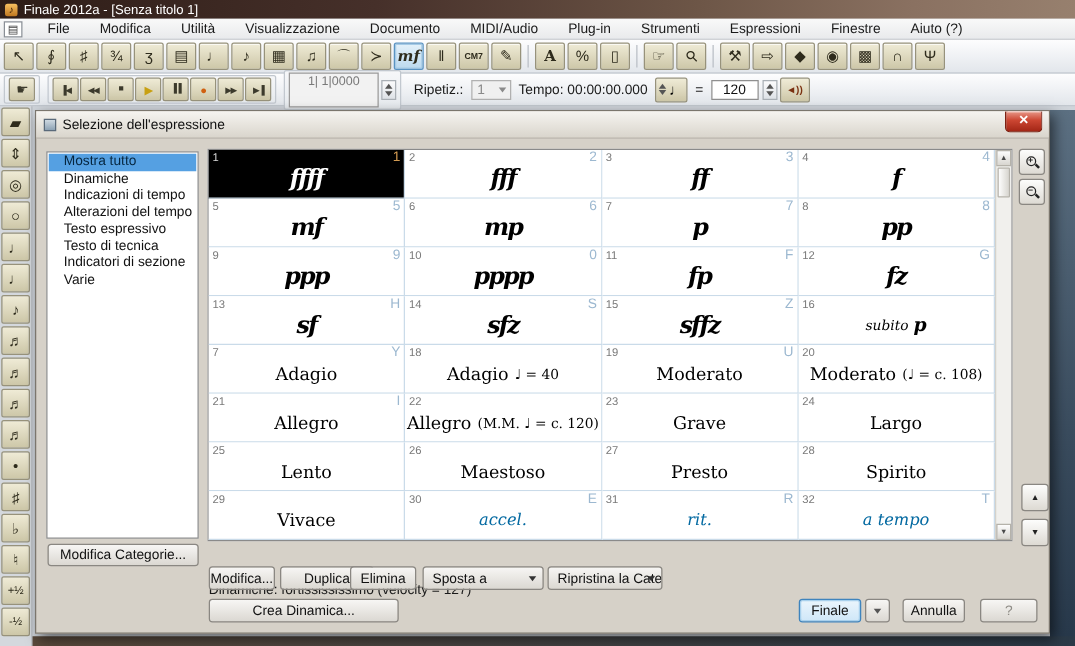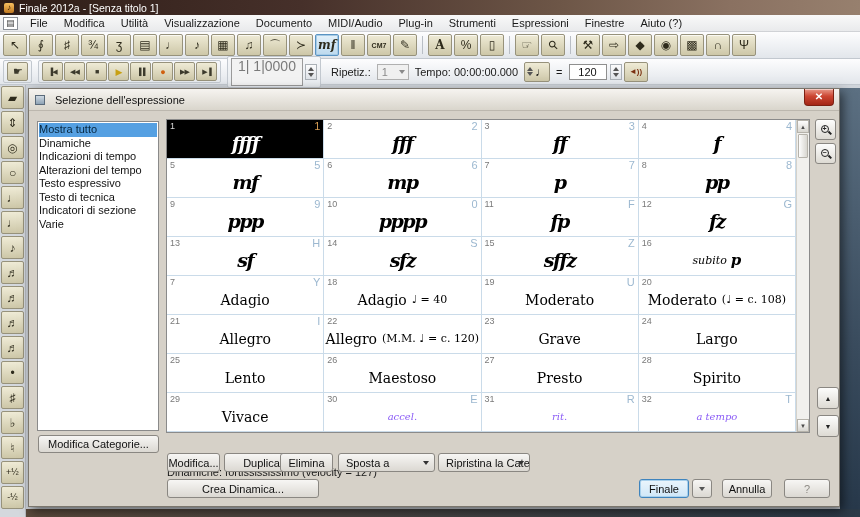--- a/index.html
+++ b/index.html
@@ -11,21 +11,21 @@
   .titlebar { position:absolute; left:0; top:0; width:860px; height:15px;
     background:linear-gradient(to right,#2e1d17,#46302a 35%,#6d5647 65%,#8a7161 85%,#97806e);
     color:#fff; display:flex; align-items:center; gap:5px; padding-left:4px; font-size:10.5px; }
   .app-icon { width:10px; height:10px; background:linear-gradient(#f8c060,#c07820); border-radius:2px;
     color:#402000; font-size:8px; line-height:10px; text-align:center; }
   .menubar { position:absolute; left:0; top:15px; width:860px; height:17px;
     background:linear-gradient(#f9f9f9,#e9eaec); border-bottom:1px solid #d0d2d6;
     display:flex; align-items:center; }
   .doc-icon { width:15px; height:13px; margin:0 4px 0 3px; border:1px solid #8a8f96; background:#fff;
     font-size:9px; line-height:11px; text-align:center; color:#444; }
-  .menu-item { padding:0 8px; height:17px; line-height:17px; color:#1a1a1a; cursor:default; }
+  .menu-item { padding:0 8px; height:17px; line-height:17px; color:#1a1a1a; cursor:default;margin-left:8px; }
 
   .toolbar { position:absolute; left:0; width:860px; height:27px;
     background:linear-gradient(#fdfdfe,#e2e6eb); border-bottom:1px solid #c2c8cf;
     display:flex; align-items:center; padding-left:3px; gap:2px; }
   .toolbar1 { top:32px; } .toolbar2 { top:59px; height:26px; }
   .tbtn { width:24px; height:22px; flex:none; display:flex; align-items:center; justify-content:center;
     background:linear-gradient(#efebd6,#cdc7a8); border:1px solid #97927b; border-radius:2px;
     box-shadow:inset 0 1px 0 rgba(255,255,255,.7); cursor:default; }
   .tbtn.sel { background:linear-gradient(#e4f1fa,#bcd9ee); border-color:#5a93c2; box-shadow:inset 0 0 0 1px #a6cbe6; }
   .tglyph { font-size:12px; color:#2e2b1c; line-height:1; }
@@ -38,21 +38,21 @@
 
   
   .trbtn { width:21px; height:19px; flex:none; display:flex; align-items:center; justify-content:center;
     background:linear-gradient(#efebd6,#cdc7a8); border:1px solid #97927b; border-radius:2px; }
   .trglyph { font-size:7px; color:#3c3a2c; letter-spacing:-1px; }
   .trglyph.play { color:#c8a012; font-size:9px; }
   .trglyph.rec { color:#d06010; font-size:9px; }
   .group-box { display:flex; align-items:center; gap:1px; padding:1px 3px; border:1px solid #c2c8cf;
     border-radius:2px; background:linear-gradient(#f6f7f9,#e6eaee); margin-right:4px; }
   .counter { width:72px; height:28px; background:#f2f2f2; border:1px solid #9a9a9a; color:#7a7a7a;
-    text-align:center; line-height:14px; font-size:14px; }
+    text-align:center; line-height:14px; font-size:10px; }
   .spin { width:12px; height:16px; border:1px solid #aab0b6; background:linear-gradient(#fbfbfc,#dfe3e8);
     display:flex; flex-direction:column; align-items:center; justify-content:center; gap:2px; margin-left:1px; }
   .tri-up { width:0; height:0; border-left:3px solid transparent; border-right:3px solid transparent; border-bottom:4px solid #555; }
   .tri-dn { width:0; height:0; border-left:3px solid transparent; border-right:3px solid transparent; border-top:4px solid #555; }
   .lbl { color:#1a1a1a; margin:0 4px; white-space:nowrap;text-align:center; }
   .combo-sm { width:32px; height:16px; background:#f0f0f0; border:1px solid #b0b0b0; color:#8a8a8a;
     display:flex; align-items:center; padding:0 4px; position:relative; }
   .combo-sm .tri-dn { position:absolute; right:3px; border-top-color:#8a8a8a; }
   .bpm { width:38px; height:16px; background:#fff; border:1px solid #8f8f8f; text-align:center; line-height:14px; color:#111; }
   .notespin { width:26px; height:20px; display:flex; align-items:center; justify-content:center; gap:2px;
@@ -73,48 +73,48 @@
   .desktop-right { position:absolute; left:840px; top:88px; width:20px; height:429px;
     background:linear-gradient(#5c7082,#3a4c5e 60%,#27384a); }
   .desktop-bottom { position:absolute; left:26px; top:509px; width:834px; height:8px;
     background:linear-gradient(to right,#5a4a3c,#2b3a48); }
 
   
   .dialog { position:absolute; left:28px; top:88px; width:812px; height:419px;
     background:#d6d1c8; border:1px solid #7b766d; box-shadow:3px 4px 10px rgba(0,0,0,.55); }
   .dlg-titlebar { position:absolute; left:0; top:0; right:0; height:22px;
     background:linear-gradient(#f6f4f0,#d9d5cc); border-bottom:1px solid #bcb7ae;
-    display:flex; align-items:center; gap:10px; padding-left:6px; color:#111; }
+    display:flex; align-items:center; gap:5px; padding-left:6px; color:#111; }
   .dlg-icon { width:10px; height:10px; background:linear-gradient(#cfd9e2,#8da2b5); border:1px solid #5a6a7a; }
   .dlg-close { position:absolute; right:5px; top:0; width:30px; height:17px;
     background:linear-gradient(#e89a8a,#cc4632 45%,#a32616); border:1px solid #7c2012; border-top:none;
     border-radius:0 0 4px 4px; color:#fff; font-size:10px; font-weight:bold; text-align:center; line-height:15px;
     box-shadow:inset 0 1px 0 rgba(255,255,255,.5); }
 
   .catlist { position:absolute; left:8px; top:32px; width:122px; height:310px; background:#fff;
     border:1px solid #8a8a8a; padding:1px; overflow:hidden; }
-  .cat-item { height:13.5px; line-height:13.5px; padding-left:0; color:#111; white-space:nowrap; }
+  .cat-item { height:13.5px; line-height:13.5px; padding-left:12px; color:#111; white-space:nowrap; }
   .cat-item.sel { background:#55a0e2; color:#06263f; }
 
   .gridwrap { position:absolute; left:137px; top:30px; width:644px; height:314px;
     border:1px solid #8a8a8a; background:#fff; display:flex; }
   .cells { width:629px; display:grid; grid-template-columns:repeat(4,1fr); grid-auto-rows:39px; }
   .cell { position:relative; border-right:1px solid #cadbe9; border-bottom:1px solid #cadbe9;
     display:flex; align-items:center; justify-content:center; padding-top:9px; background:#fff; cursor:default; }
   .cell.selected { background:#000; }
   .cell-num { position:absolute; top:1px; left:3px; font-size:9px; color:#7a7a7a; }
   .cell-key { position:absolute; top:0; right:3px; font-size:11px; color:#9cb8d0; }
   .cell.selected .cell-num { color:#d8d8d8; }
   .cell.selected .cell-key { color:#d29a52; }
   .dyn { font-family:"DejaVu Serif", serif; font-style:italic; font-weight:bold; font-size:19px;
     letter-spacing:-1.5px; color:#000; line-height:1; }
   .cell.selected .dyn { color:#fff; }
   .tempo-main { font-family:"DejaVu Serif", serif; font-weight:normal; font-size:14px; color:#000; line-height:1; }
   .tempo-suffix { font-family:"DejaVu Serif","DejaVu Sans", serif; font-size:11px; color:#000; margin-left:5px; line-height:1; }
-  .ital { font-family:"DejaVu Serif", serif; font-style:italic; font-size:10px; color:#8b5cf6; line-height:1; }
+  .ital { font-family:"DejaVu Serif", serif; font-style:italic; font-size:13px; color:#0369a1; line-height:1; }
   .subito-main { font-family:"DejaVu Serif", serif; font-style:italic; font-size:11px; color:#000; line-height:1; }
   .subito-suffix { font-family:"DejaVu Serif", serif; font-style:italic; font-weight:bold; font-size:15px; margin-left:4px; line-height:1; }
 
   .vscroll { width:13px; background:#f1f0ed; border-left:1px solid #d5d2cb; display:flex; flex-direction:column; }
   .sbtn { height:13px; background:linear-gradient(#fdfdfd,#d8d6d0); border:1px solid #b5b2aa;
     font-size:6px; color:#4a4a4a; text-align:center; line-height:12px; }
   .sthumb { height:24px; margin:1px 1px; background:linear-gradient(to right,#fdfdfd,#d8d6d0); border:1px solid #b5b2aa; border-radius:1px; }
   .sfill { flex:1; }
 
   .magbtn { position:absolute; left:786px; width:21px; height:21px;

